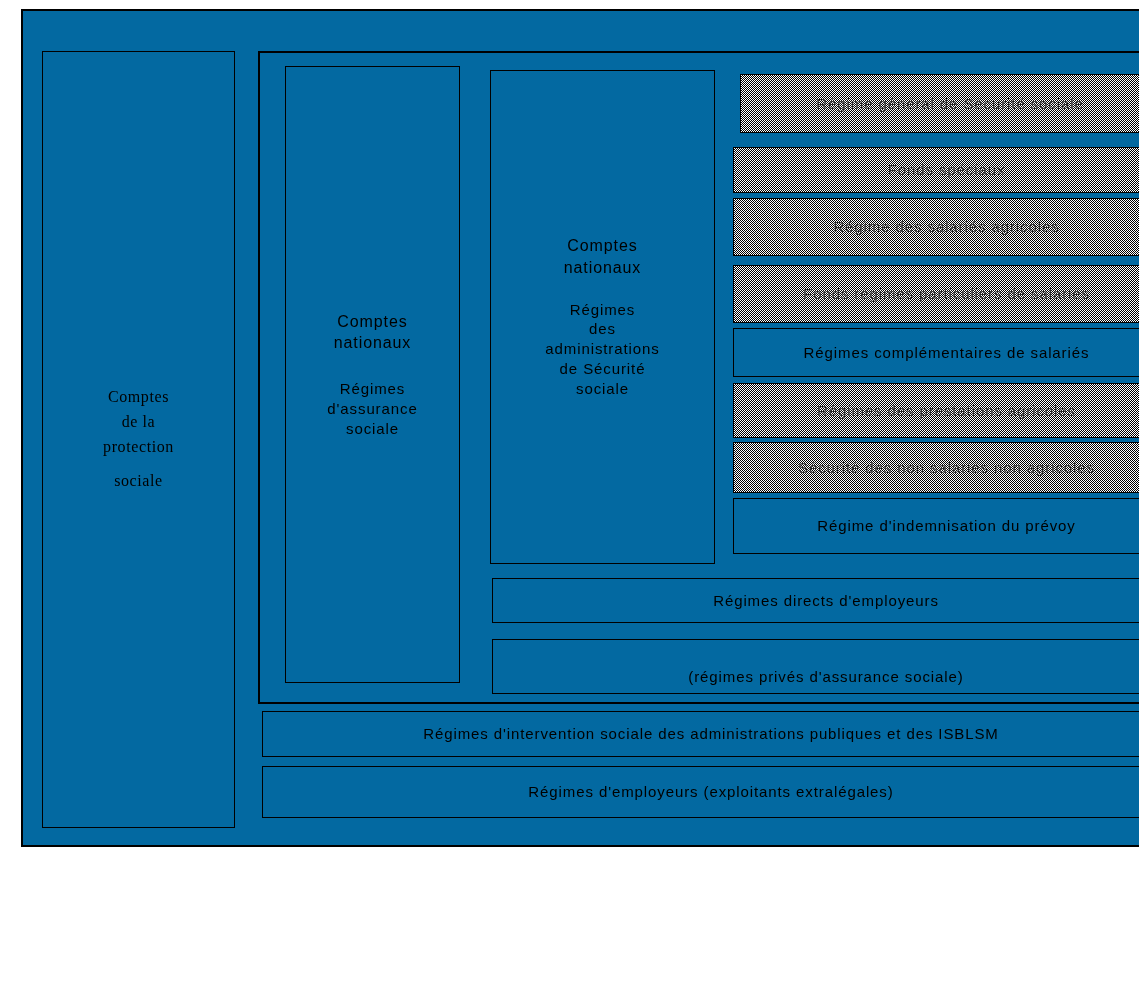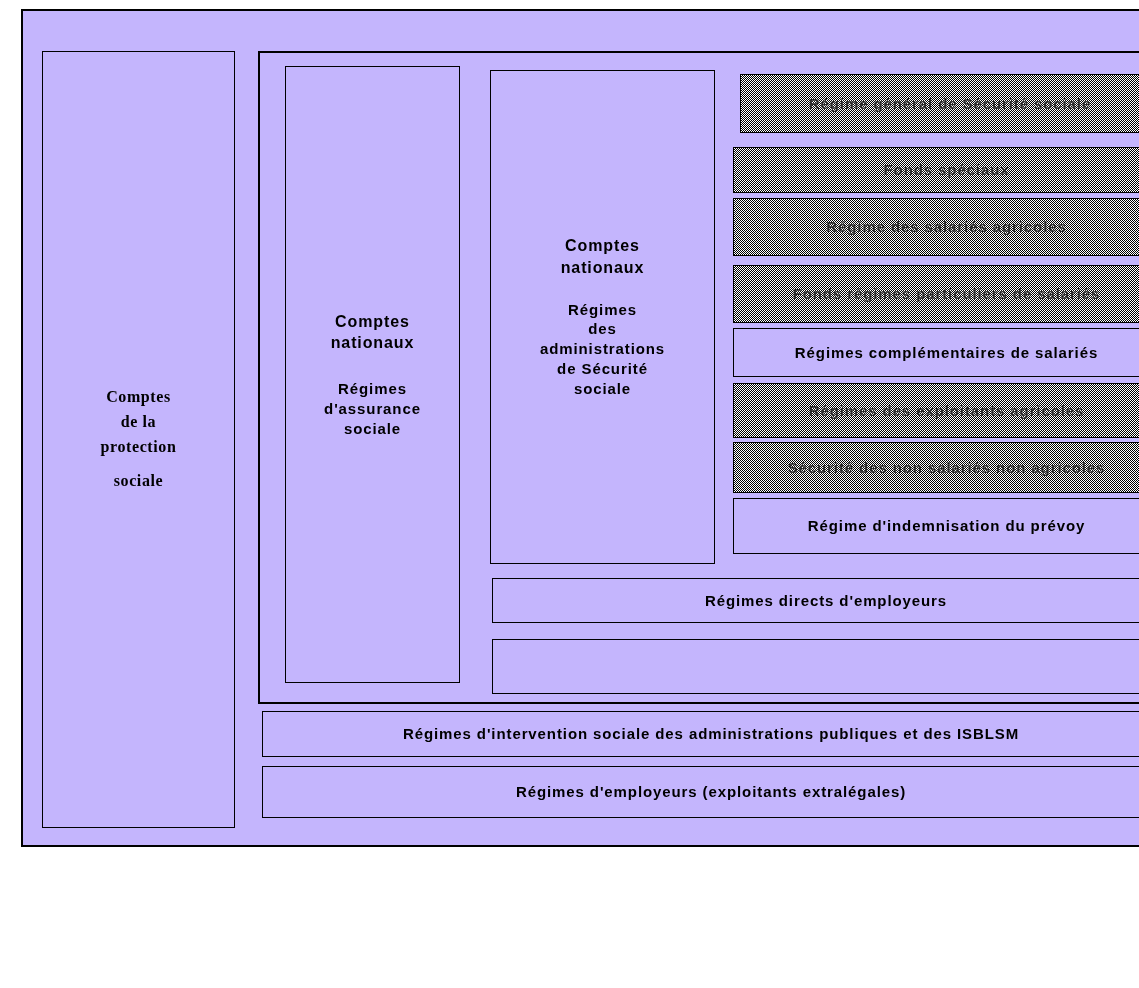--- a/index.html
+++ b/index.html
@@ -21,21 +21,21 @@
     left: 0;
     top: 0;
     width: 1139px;
     height: 988px;
   }
 
   .box {
     position: absolute;
     box-sizing: border-box;
     border: 1px solid #000000;
-    background: #c4b5fd;
+    background: #0369a1;
     display: flex;
     align-items: center;
     justify-content: center;
     text-align: center;
   }
 
   .thick {
     border-width: 2px;
   }
 
@@ -53,21 +53,21 @@
     
     color: #2b2b2b;
     text-shadow: 0 0 1px rgba(255,255,255,0.55);
   }
 
   .label {
     display: block;
     line-height: 1.32;
     letter-spacing: 0.9px;
     font-size: 15px;
-    font-weight: bold;
+    font-weight: normal;
     padding: 0 8px;
   }
 
   
   #outer-frame { left: 21px; top: 9px; width: 1140px; height: 838px; border-width: 2px; }
 
   #protection-box { left: 42px; top: 51px; width: 193px; height: 777px; }
   #protection-box .label {
     font-family: "Liberation Serif", serif;
     font-size: 16px;
@@ -157,36 +157,37 @@
   <div id="r-salaries-agricoles" class="box shaded rcol">
     <span class="label">Régime des salariés agricoles</span>
   </div>
   <div id="r-autres-particuliers" class="box shaded rcol">
     <span class="label">Fonds régimes particuliers de salariés</span>
   </div>
   <div id="r-complementaires" class="box rcol">
     <span class="label">Régimes complémentaires de salariés</span>
   </div>
   <div id="r-exploitants-agricoles" class="box shaded rcol">
-    <span class="label">Régimes des exploitants agricoles</span>
+    <span class="label">Régimes des prestations agricoles</span>
   </div>
   <div id="r-non-salaries" class="box shaded rcol">
     <span class="label">Sécurité des non salariés non agricoles</span>
   </div>
   <div id="r-chomage" class="box rcol">
     <span class="label">Régime d'indemnisation du prévoy</span>
   </div>
 
   <div id="r-directs-employeurs" class="box">
     <span class="label">Régimes directs d'employeurs</span>
   </div>
 
   <div id="r-mutualite" class="box">
     <span class="label">
       <br>
+      <span>(régimes privés d'assurance sociale)</span>
     </span>
   </div>
 
   <div id="r-intervention-sociale" class="box">
     <span class="label">Régimes d'intervention sociale des administrations publiques et des ISBLSM</span>
   </div>
 
   <div id="r-employeurs-extralegales" class="box">
     <span class="label">Régimes d'employeurs (exploitants extralégales)</span>
   </div>

